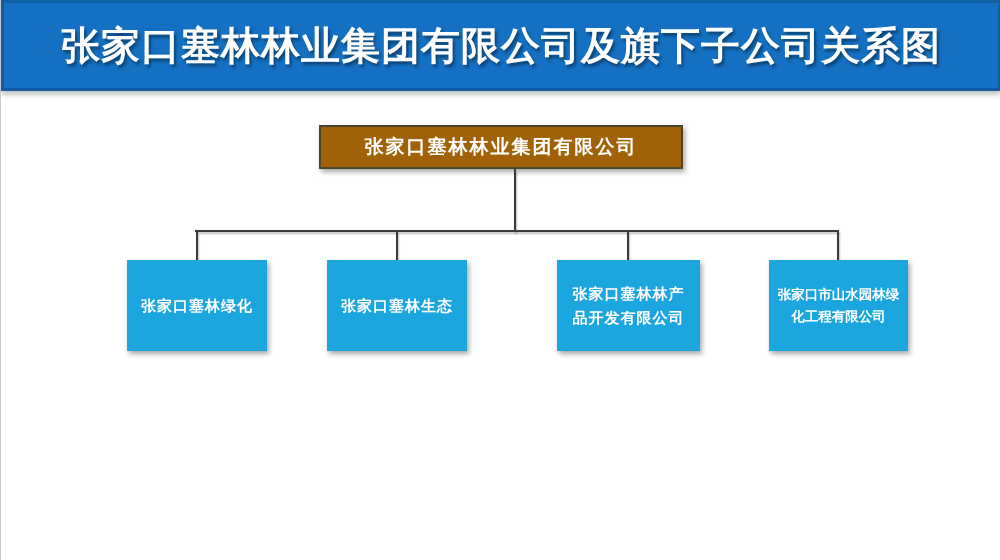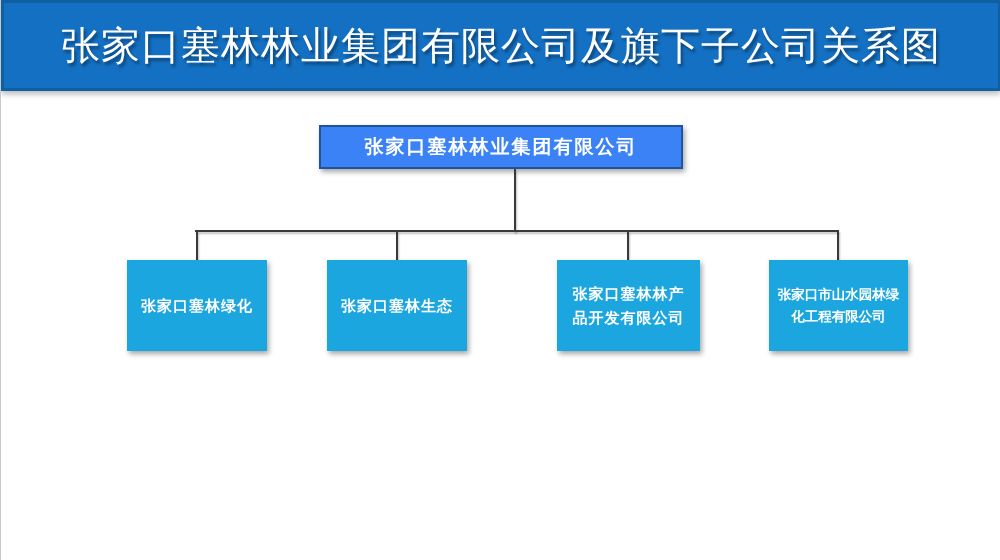--- a/index.html
+++ b/index.html
@@ -30,34 +30,34 @@
     box-sizing: border-box;
     display: flex;
     align-items: center;
     justify-content: center;
     box-shadow: 0 3px 6px rgba(0,0,0,0.28);
   }
   .title-bar .page-title {
     margin: 0;
     color: #ffffff;
     font-size: 39px;
-    font-weight: normal;
+    font-weight: bold;
     letter-spacing: 1px;
     white-space: nowrap;
     text-shadow: 2px 3px 3px rgba(0,0,0,0.40);
   }
 
   
   .root-box {
     position: absolute;
     left: 318px;
     top: 125px;
     width: 364px;
     height: 44px;
-    background: #3b82f6;
+    background: #a16207;
     border: 2px solid rgba(8,48,82,0.55);
     box-sizing: border-box;
     color: #ffffff;
     display: flex;
     align-items: center;
     justify-content: center;
     font-size: 19px;
     font-weight: bold;
     letter-spacing: 2px;
     white-space: nowrap;

